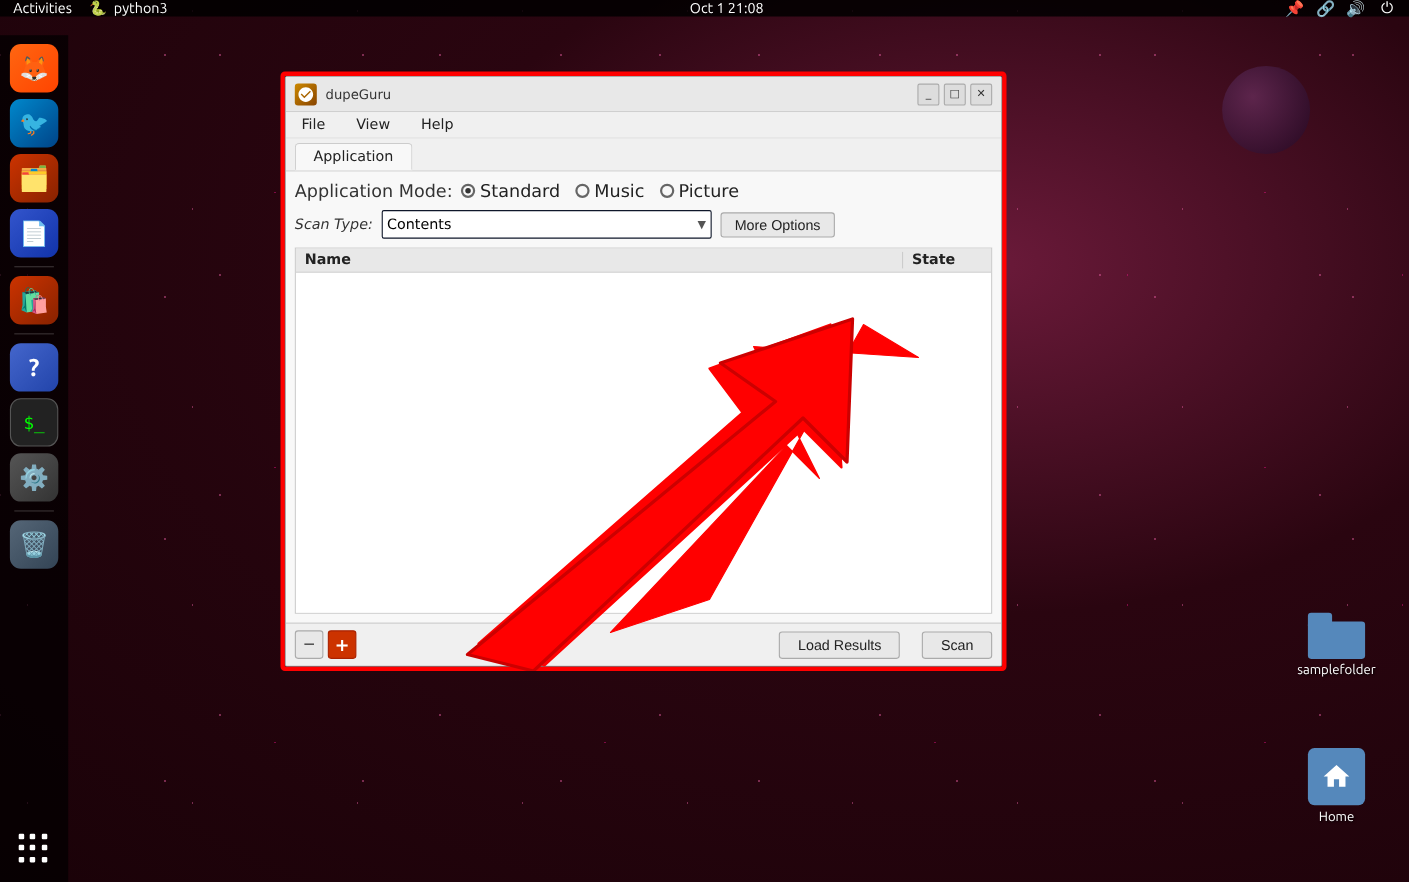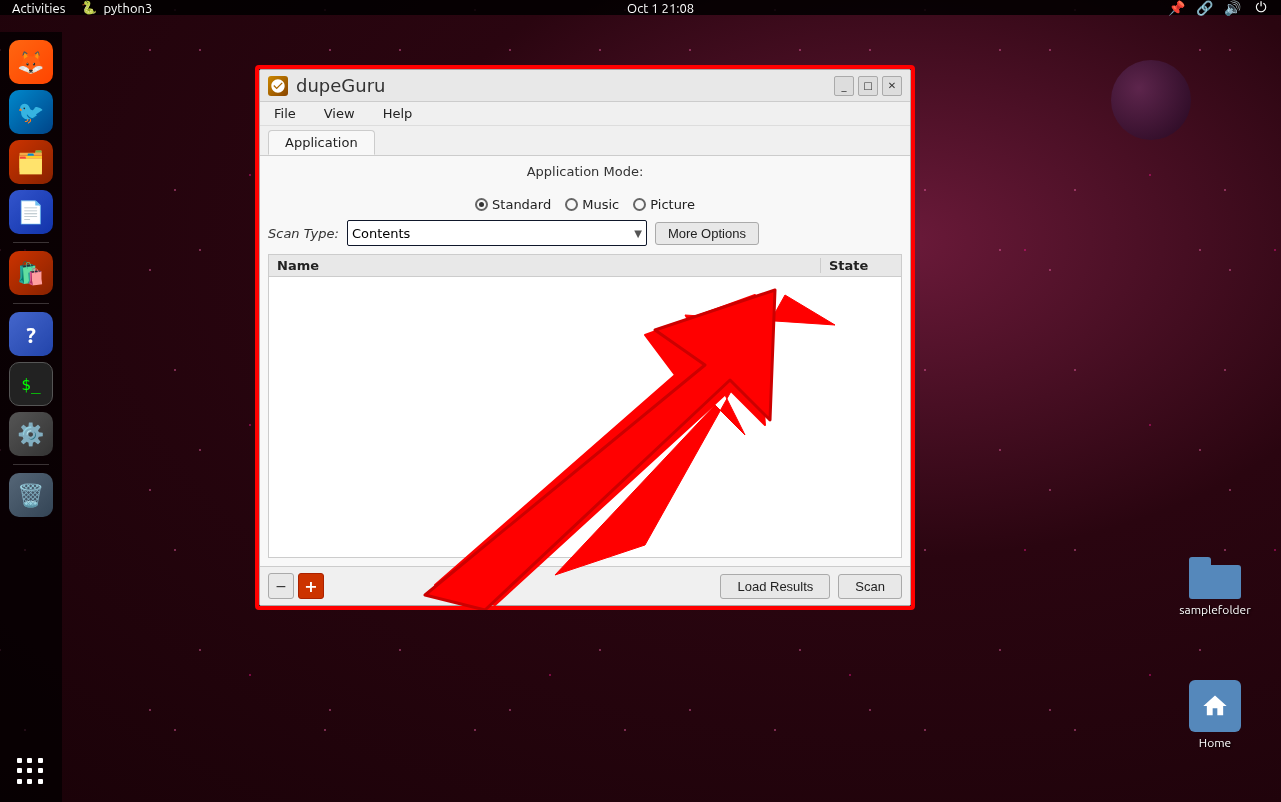--- a/index.html
+++ b/index.html
@@ -240,21 +240,21 @@
       background: linear-gradient(135deg, #cc8800, #884400);
       border-radius: 3px;
       display: flex;
       align-items: center;
       justify-content: center;
       color: #fff;
       font-size: 12px;
     }
 
     .window-title-text {
-      font-size: 18px;
+      font-size: 12px;
       color: #333;
     }
 
     .window-controls {
       display: flex;
       gap: 4px;
     }
 
     .window-btn {
       width: 20px;
@@ -317,24 +317,23 @@
       background: #f8f8f8;
       padding: 8px;
       display: flex;
       flex-direction: column;
       gap: 8px;
     }
 
     .app-mode-row {
       display: flex;
       align-items: center;
-      gap: 18px;
-      font-size: 13px;
+      gap: 8px;
+      font-size: 16px;
       color: #222;
-      flex-direction: column;
     }
 
     .app-mode-label {
       color: #333;
     }
 
     .radio-group {
       display: flex;
       gap: 14px;
       align-items: center;
@@ -484,21 +483,21 @@
     .icon-btn.add {
       background: #cc3300;
       border-color: #aa2200;
       color: #fff;
       font-weight: bold;
       font-size: 16px;
     }
 
     .bottom-right-btns {
       display: flex;
-      gap: 8px;
+      gap: 20px;
     }
 
     .action-btn {
       padding: 4px 16px;
       border: 1px solid #aaa;
       background: #e8e8e8;
       border-radius: 3px;
       cursor: pointer;
       font-size: 13px;
       color: #222;

